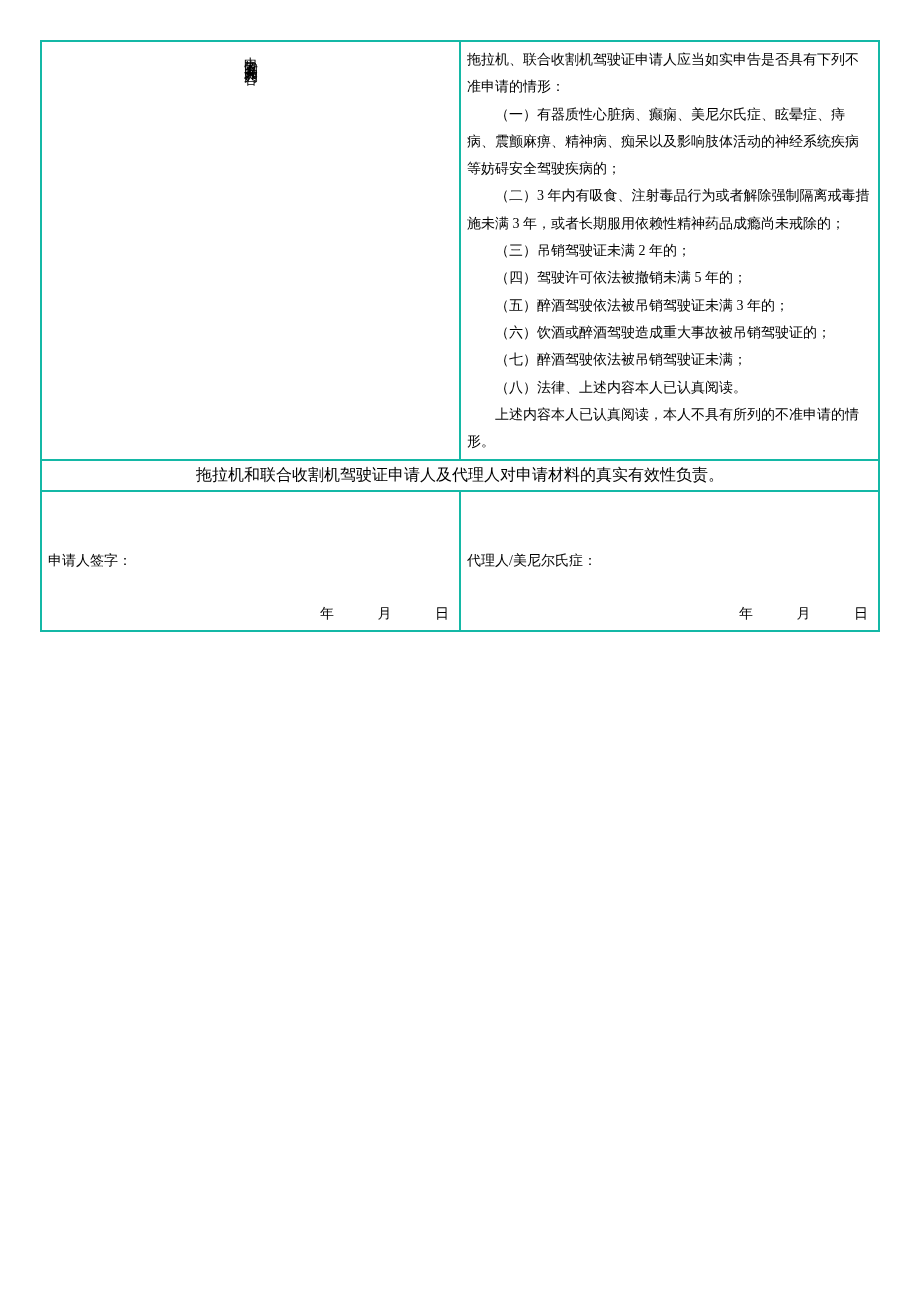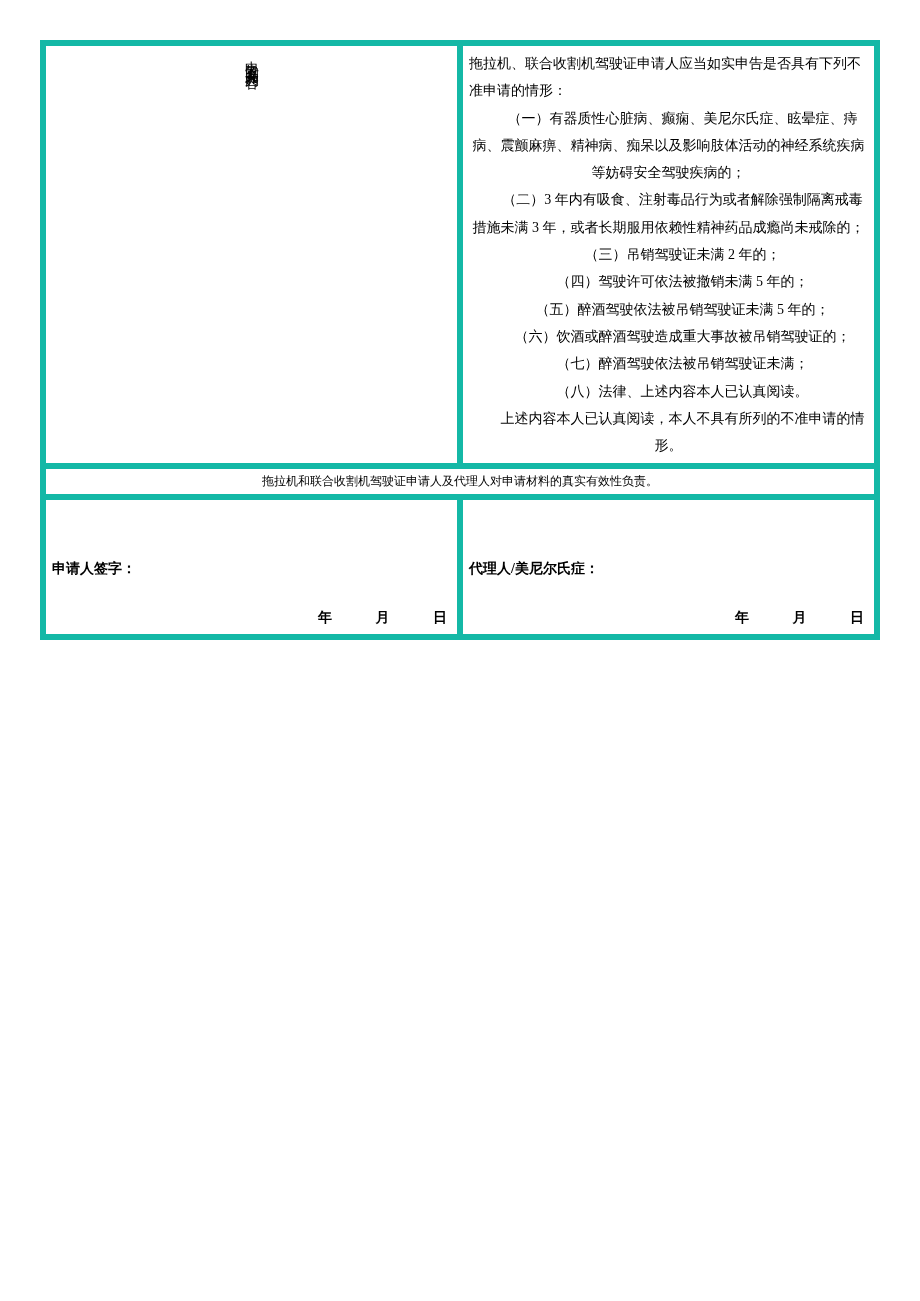--- a/index.html
+++ b/index.html
@@ -13,21 +13,21 @@
       background: #ffffff;
       padding: 40px;
       width: 920px;
     }
     .form-table {
       width: 100%;
       border-collapse: collapse;
       border: 1px solid #000;
     }
     .form-table td {
-      border: 6px solid #14b8a6;
+      border: 2px solid #14b8a6;
       padding: 4px 6px;
       vertical-align: top;
     }
     .vertical-label {
       width: 30px;
       text-align: center;
       vertical-align: middle;
       padding: 8px 4px;
     }
     .vertical-text {
@@ -38,34 +38,32 @@
     }
     .declaration-content {
       padding: 6px 8px;
       line-height: 1.95;
     }
     .declaration-content p {
       margin: 0;
     }
     .indent-1 {
       text-indent: 2em;
-      text-align: center;
     }
     .notice-row {
       text-align: center;
       padding: 6px;
-      font-size: 12px;
+      font-size: 16px;
     }
     .signature-cell {
       height: 140px;
       padding: 8px 10px;
       position: relative;
       vertical-align: top;
       width: 50%;
-      font-weight: bold;
     }
     .signature-label {
       position: absolute;
       top: 60px;
       left: 6px;
     }
     .date-line {
       position: absolute;
       bottom: 7px;
       right: 10px;
@@ -84,21 +82,21 @@
       <tr>
     <td class="vertical-label" rowspan="1">
       <span class="vertical-text">申告的义务和内容</span>
     </td>
     <td class="declaration-content" colspan="2">
       <p>拖拉机、联合收割机驾驶证申请人应当如实申告是否具有下列不准申请的情形：</p>
       <p class="indent-1">（一）有器质性心脏病、癫痫、美尼尔氏症、眩晕症、痔病、震颤麻痹、精神病、痴呆以及影响肢体活动的神经系统疾病等妨碍安全驾驶疾病的；</p>
       <p class="indent-1">（二）3 年内有吸食、注射毒品行为或者解除强制隔离戒毒措施未满 3 年，或者长期服用依赖性精神药品成瘾尚未戒除的；</p>
       <p class="indent-1">（三）吊销驾驶证未满 2 年的；</p>
       <p class="indent-1">（四）驾驶许可依法被撤销未满 5 年的；</p>
-      <p class="indent-1">（五）醉酒驾驶依法被吊销驾驶证未满 5 年的；</p>
+      <p class="indent-1">（五）醉酒驾驶依法被吊销驾驶证未满 3 年的；</p>
       <p class="indent-1">（六）饮酒或醉酒驾驶造成重大事故被吊销驾驶证的；</p>
       <p class="indent-1">（七）醉酒驾驶依法被吊销驾驶证未满；</p>
       <p class="indent-1">（八）法律、上述内容本人已认真阅读。</p>
       <p class="indent-1">上述内容本人已认真阅读，本人不具有所列的不准申请的情形。</p>
     </td>
   </tr>
   <tr>
     <td class="notice-row" colspan="3">
       <span>拖拉机和联合收割机驾驶证申请人及代理人对申请材料的真实有效性负责。</span>
     </td>

